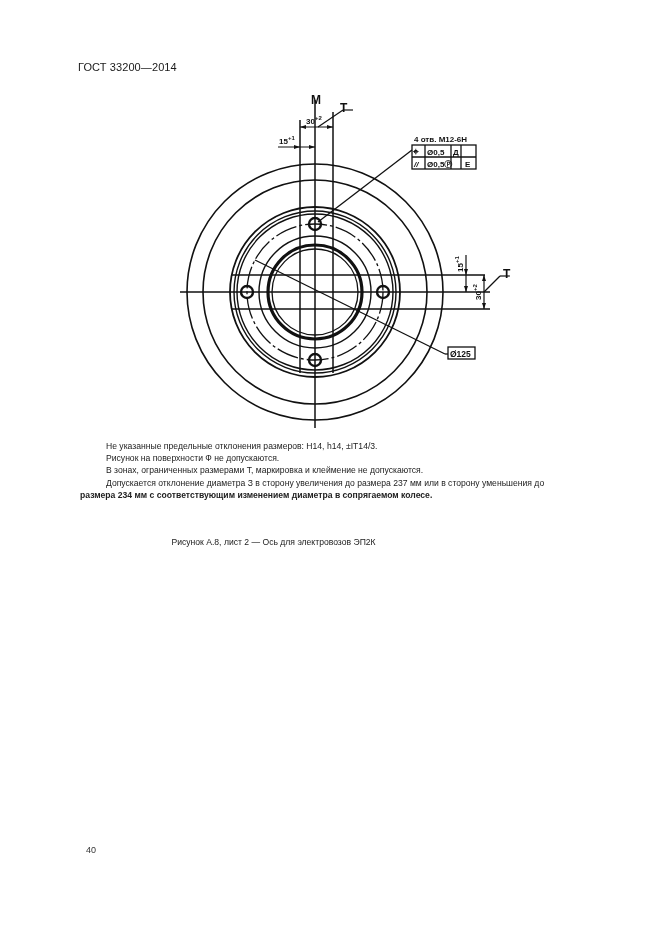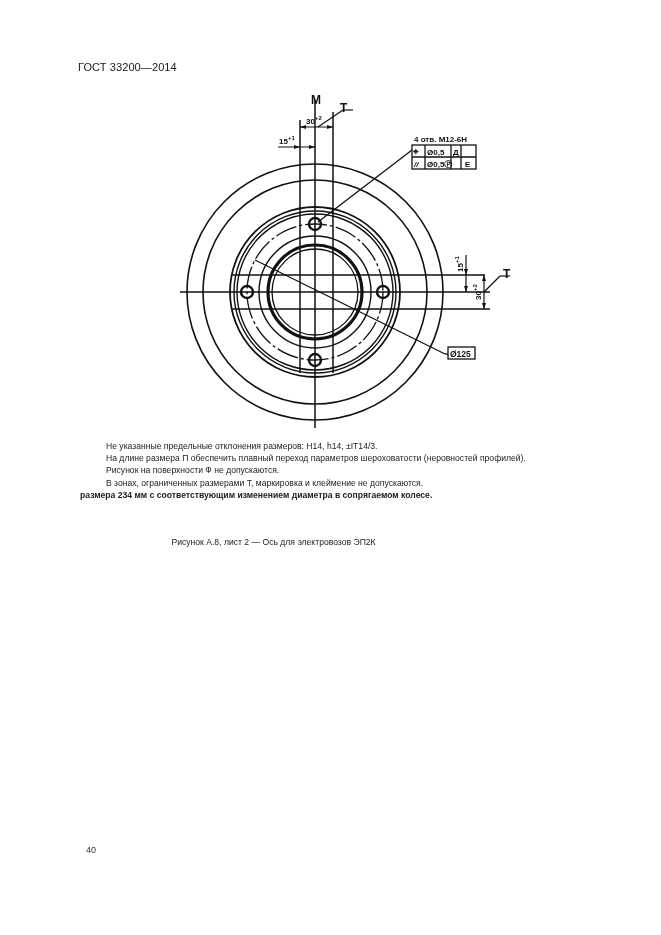--- a/index.html
+++ b/index.html
@@ -109,21 +109,21 @@
   <text x="427" y="167" font-size="8" font-weight="bold" fill="#111">Ø0,5Ⓟ</text>
   <text x="465" y="167" font-size="8" font-weight="bold" fill="#111">Е</text>
 
   <line x1="445" y1="354" x2="448" y2="354" stroke="#111" stroke-width="1.3"></line>
   <rect x="448" y="347" width="27" height="12" fill="none" stroke="#111" stroke-width="1.3"></rect>
   <text x="450" y="357" font-size="8.5" font-weight="bold" fill="#111">Ø125</text>
 </svg>
 
 <div class="notes">
   <p>Не указанные предельные отклонения размеров: H14, h14, ±IT14/3.</p>
-  <p>На длине размера П обеспечить плавный переход параметров шероховатости (неровностей профилей).</p>
   <p>Рисунок на поверхности Ф не допускаются.</p>
   <p>В зонах, ограниченных размерами Т, маркировка и клеймение не допускаются.</p>
+  <p>Допускается отклонение диаметра З в сторону увеличения до размера 237 мм или в сторону уменьшения до</p>
   <p class="cont">размера 234 мм с соответствующим изменением диаметра в сопрягаемом колесе.</p>
 </div>
 
 <div class="caption">Рисунок А.8, лист 2 — Ось для электровозов ЭП2К</div>
 
 <div class="page-num">40</div>
 
 </body></html>

